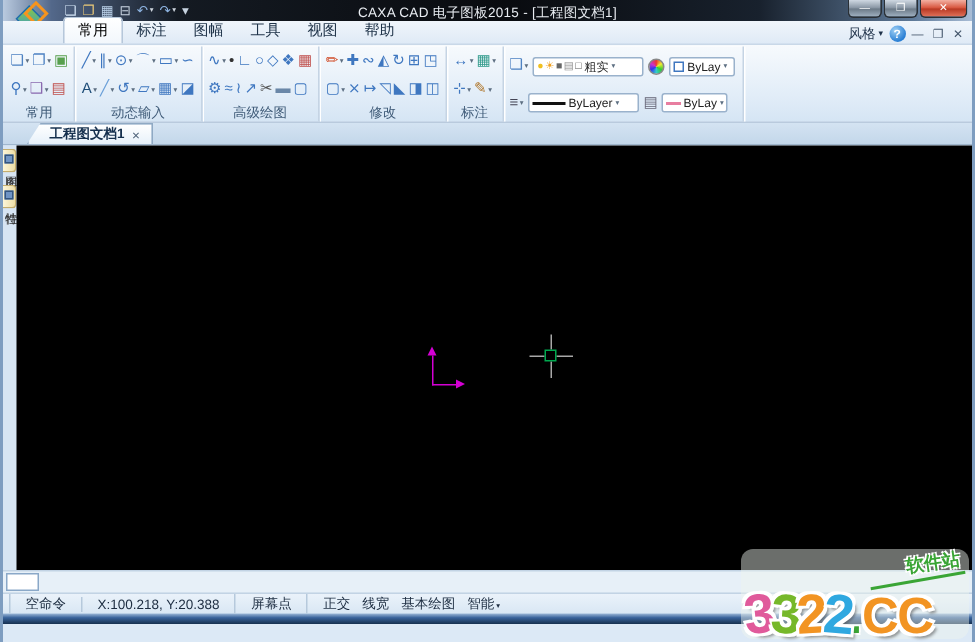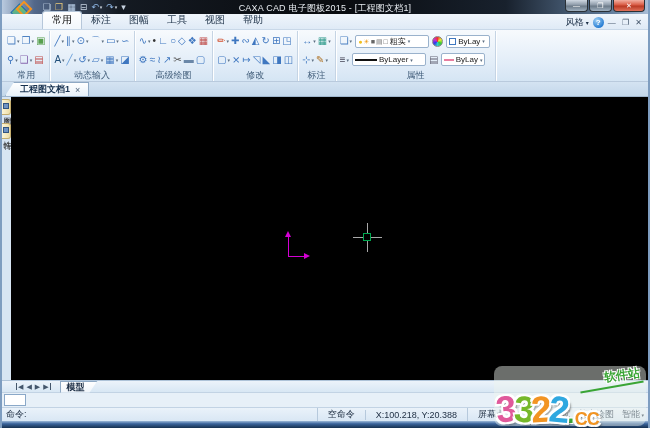--- a/index.html
+++ b/index.html
@@ -59,21 +59,21 @@
   .combo .caret{font-size:5px;color:#5d6f82;}
   .mini{font-size:7px;line-height:1;}
   .swatch{width:7px;height:7px;border:1px solid #3f77c0;background:#fff;display:inline-block;}
   .linesample{width:22px;height:0;display:inline-block;}
   .linesample.black{border-top:2px solid #111;}
   .linesample.pink{border-top:2px solid #e87ea0;}
   .colorwheel{width:11px;height:11px;border-radius:50%;margin:0 1px;
     background:conic-gradient(#e33,#ee3,#3c3,#3cc,#33e,#c3c,#e33);border:1px solid #888;}
   
   .docbar{height:15px;background:linear-gradient(#d4e3f2,#c3d7ea);border-bottom:1px solid #9fb6cd;
-    display:flex;align-items:flex-end;padding-left:3px;}
+    display:flex;align-items:flex-end;padding-left:16px;}
   .doctab{display:flex;align-items:center;gap:5px;height:14px;padding:0 8px 0 14px;
     background:linear-gradient(#ffffff,#e7f1fa);border:1px solid #8fa9c4;border-bottom:none;
     clip-path:polygon(9px 0,100% 0,100% 100%,0 100%);
     font-size:9px;font-weight:bold;color:#16304e;}
   .doctab .tclose{font-size:9px;color:#51657c;font-weight:normal;}
   
   .main{position:relative;height:283px;display:flex;background:#d7e5f3;}
   .sidebar{width:9px;display:flex;flex-direction:column;gap:8px;padding-top:2px;background:#d7e5f3;}
   .vtab{writing-mode:vertical-rl;font-size:8px;color:#333;background:linear-gradient(90deg,#fdf6d8,#ecdda6);
     border:1px solid #c4ad6d;border-left:none;border-radius:0 3px 3px 0;
@@ -119,21 +119,21 @@
   .wm-line{position:absolute;top:20px;right:2px;width:64px;height:2px;background:#3aa535;transform:rotate(-10deg);}
   .wm-text{position:absolute;left:2px;bottom:-2px;display:flex;align-items:flex-end;line-height:1;}
   .wm-d{font-size:37px;font-weight:bold;letter-spacing:-3px;
     text-shadow:2px 2px 0 #fff,-2px -2px 0 #fff,2px -2px 0 #fff,-2px 2px 0 #fff,3px 3px 2px rgba(60,60,60,.5);}
   .wm-d:nth-child(1){transform:rotate(-6deg);}
   .wm-d:nth-child(2){transform:rotate(4deg);}
   .wm-d:nth-child(3){transform:rotate(-3deg);}
   .wm-d:nth-child(4){transform:rotate(5deg);}
   .wm-dot{font-size:30px;font-weight:bold;color:#3aa535;
     text-shadow:1px 1px 0 #fff,-1px -1px 0 #fff,1px -1px 0 #fff,-1px 1px 0 #fff;}
-  .wm-cc{font-size:18px;font-weight:bold;letter-spacing:-1px;
+  .wm-cc{font-size:34px;font-weight:bold;letter-spacing:-1px;
     text-shadow:2px 2px 0 #fff,-2px -2px 0 #fff,2px -2px 0 #fff,-2px 2px 0 #fff,3px 3px 2px rgba(60,60,60,.5);}
 </style>
 </head>
 <body>
 
 <div class="window">
 
   <div class="titlebar">
     <div class="applogo">
       <div class="sq1"></div>
@@ -448,21 +448,20 @@
             <span class="ribtn">
               <span class="ico" style="color:#667;">▤</span>
             </span>
             <span class="combo" style="width:44px;">
               <span class="linesample pink"></span>
               <span>ByLay</span>
               <span class="caret">▾</span>
             </span>
           </div>
         </div>
-        <div class="glabel">属性</div>
       </div>
     </div>
   </div>
 
   <div class="docbar">
     <div class="doctab">
       <span>工程图文档1</span>
       <span class="tclose">×</span>
     </div>
   </div>
@@ -482,34 +481,26 @@
       <div class="origin-v"></div>
       <div class="oarrow-up"></div>
       <div class="origin-h"></div>
       <div class="oarrow-right"></div>
       <div class="ch-h"></div>
       <div class="ch-v"></div>
       <div class="pickbox"></div>
     </div>
   </div>
 
-  <div class="modelbar">
-    <span class="navbtn first">◀</span>
-    <span class="navbtn">◀</span>
-    <span class="navbtn">▶</span>
-    <span class="navbtn last">▶</span>
-    <span class="modeltab">模型</span>
-  </div>
 
   <div class="cmdrow">
     <div class="cmdinput"></div>
   </div>
 
   <div class="statusbar">
-    <span class="sb-prompt">命令:</span>
     <span class="sb-item">空命令</span>
     <span class="sb-item">X:100.218, Y:20.388</span>
     <span class="sb-item">屏幕点</span>
     <span class="sb-toggles">
         <span class="sb-toggle">正交</span>
         <span class="sb-toggle">线宽</span>
         <span class="sb-toggle">基本绘图</span>
         <span class="sb-toggle">智能<span class="caret"> ▾</span></span>
       </span>
   </div>

